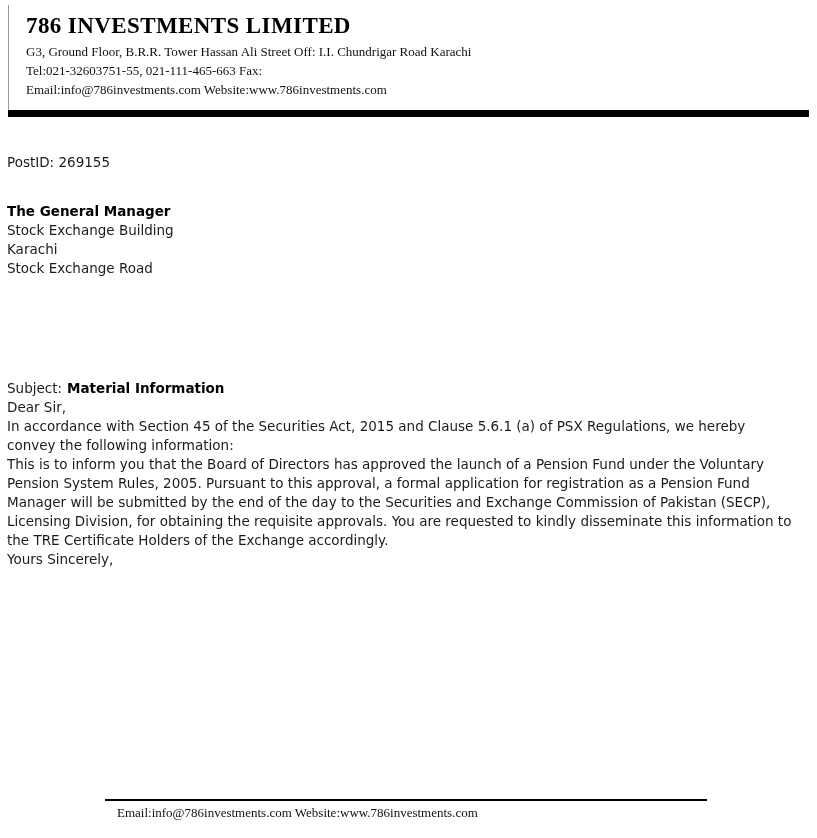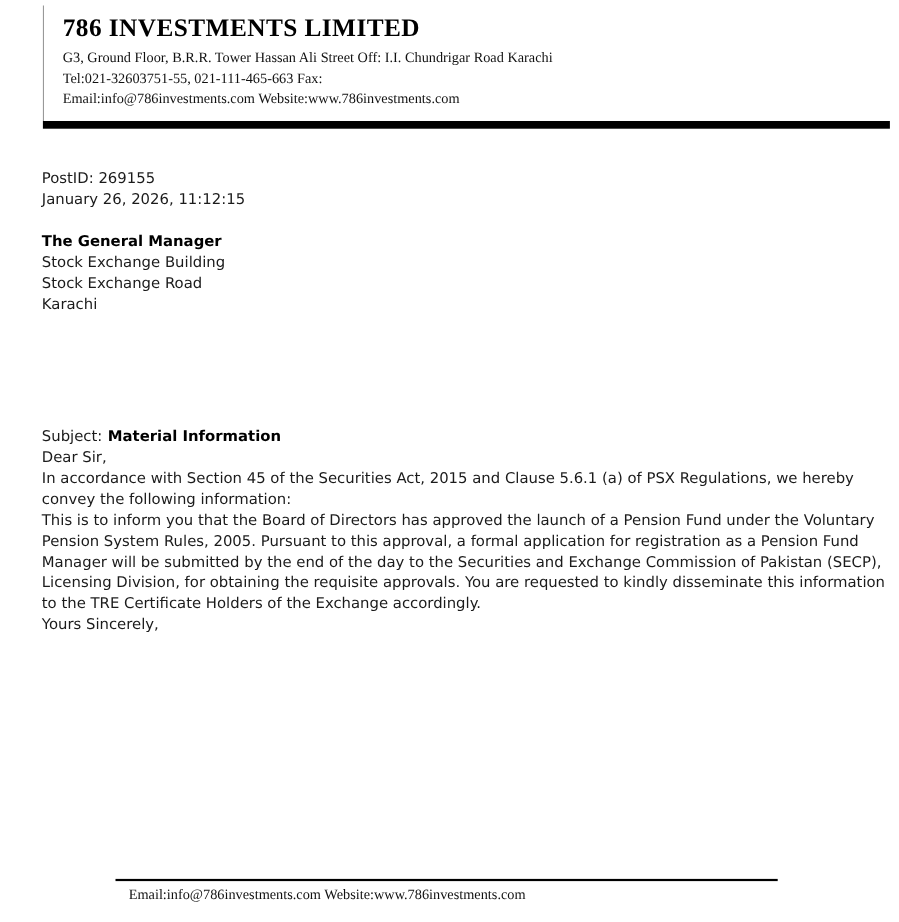--- a/index.html
+++ b/index.html
@@ -6,21 +6,20 @@
   html, body { margin: 0; padding: 0; background: #ffffff; }
 
   .page {
     position: relative;
     width: 817px;
     height: 838px;
     background: #ffffff;
     overflow: hidden;
     font-family: "DejaVu Sans", sans-serif;
     color: #1b1b1b;
-    padding-left: 31px;
   }
 
   
   .letterhead {
     margin: 5px 8px 0 8px;
     padding: 6px 0 12px 17px;
     border-left: 1px solid #999;
   }
   .company-name {
     margin: 0;
@@ -46,21 +45,21 @@
 
   
   .content {
     padding: 36px 0 0 7px;
     font-size: 13.5px;
     line-height: 19px;
   }
   .content p { margin: 0; }
   .bold { font-weight: bold; color: #000; }
 
-  .recipient { margin-top: 20px; }
+  .recipient { margin-top: 30px; }
 
   .subject-row { margin-top: 101px; }
   .subject-value { font-weight: bold; color: #000; margin-left: 5px; }
 
   .salutation { margin-top: 34px; }
   .para { margin-top: 19px; max-width: 790px; }
   .closing { margin-top: 57px; }
 
   
   .page-footer {
@@ -86,27 +85,26 @@
     <div class="lh-line">G3, Ground Floor, B.R.R. Tower Hassan Ali Street Off: I.I. Chundrigar Road Karachi</div>
     <div class="lh-line">Tel:021-32603751-55, 021-111-465-663 Fax:</div>
     <div class="lh-line">Email:info@786investments.com Website:www.786investments.com</div>
   </header>
 
   <div class="divider"></div>
 
   <main class="content">
 
     <div>PostID: 269155</div>
-    <div>January 26, 2026, 11:12:15</div>
 
     <div class="recipient">
       <div class="bold">The General Manager</div>
       <div>Stock Exchange Building</div>
+      <div>Karachi</div>
       <div>Stock Exchange Road</div>
-      <div>Karachi</div>
     </div>
 
     <div class="subject-row">
       <span>Subject:</span><span class="subject-value">Material Information</span>
     </div>
 
     <p class="salutation">Dear Sir,</p>
 
     <p class="para">In accordance with Section 45 of the Securities Act, 2015 and Clause 5.6.1 (a) of PSX Regulations, we hereby convey the following information:</p>
 

